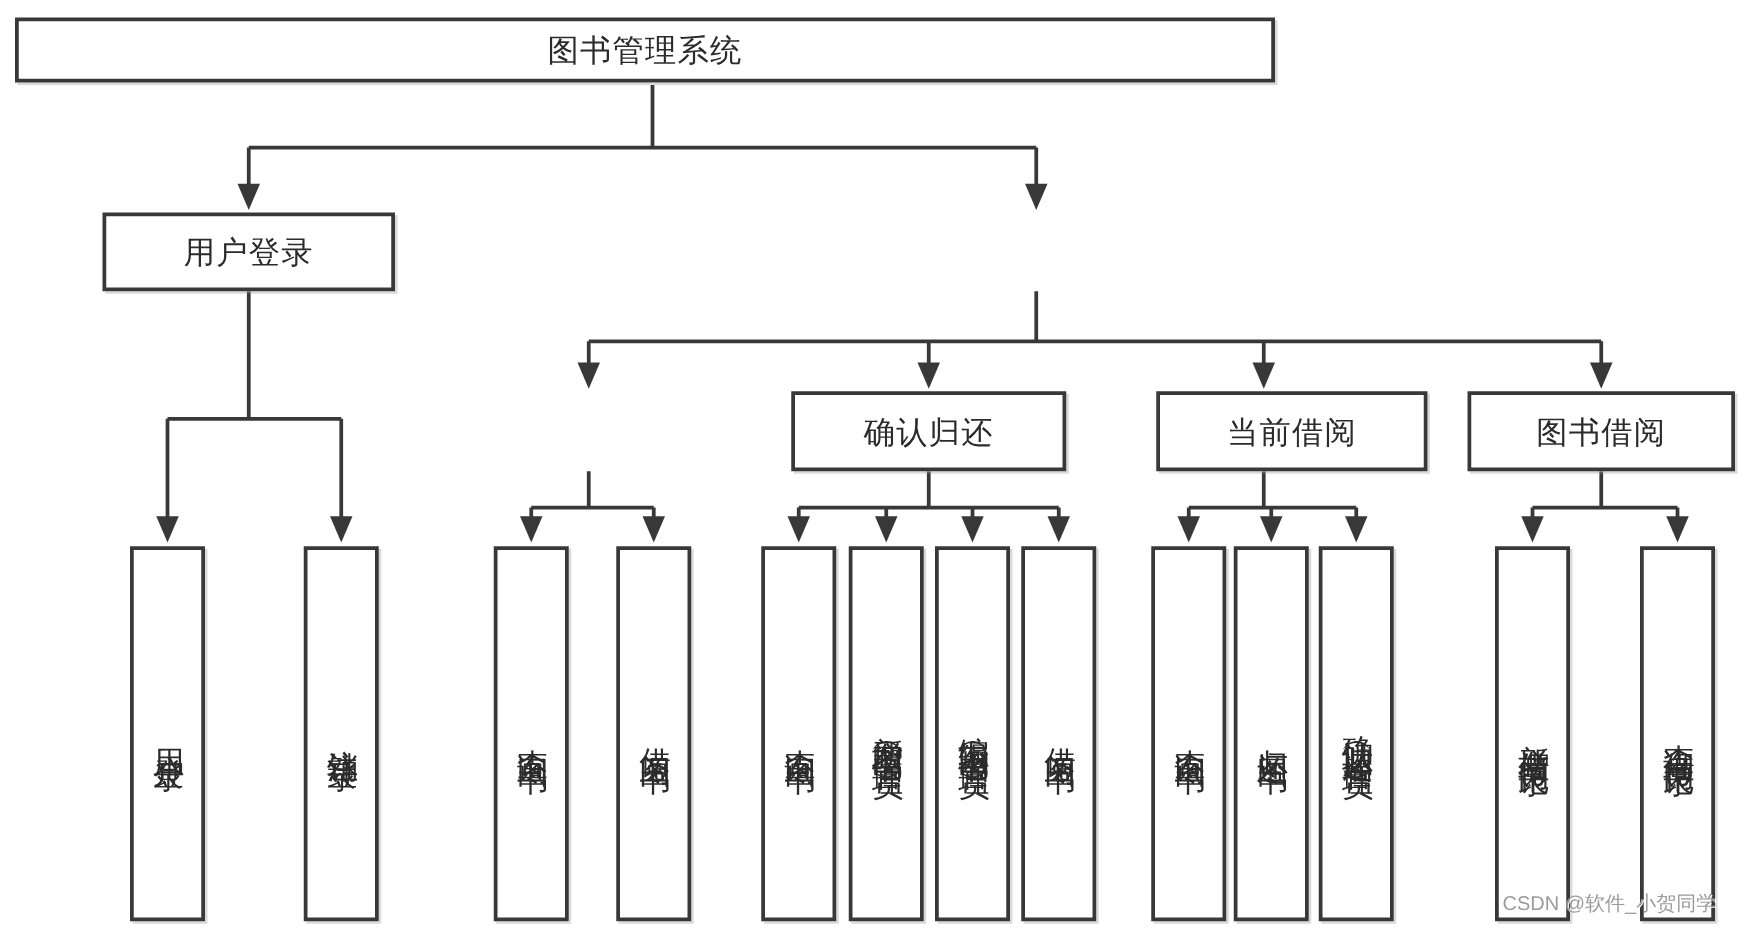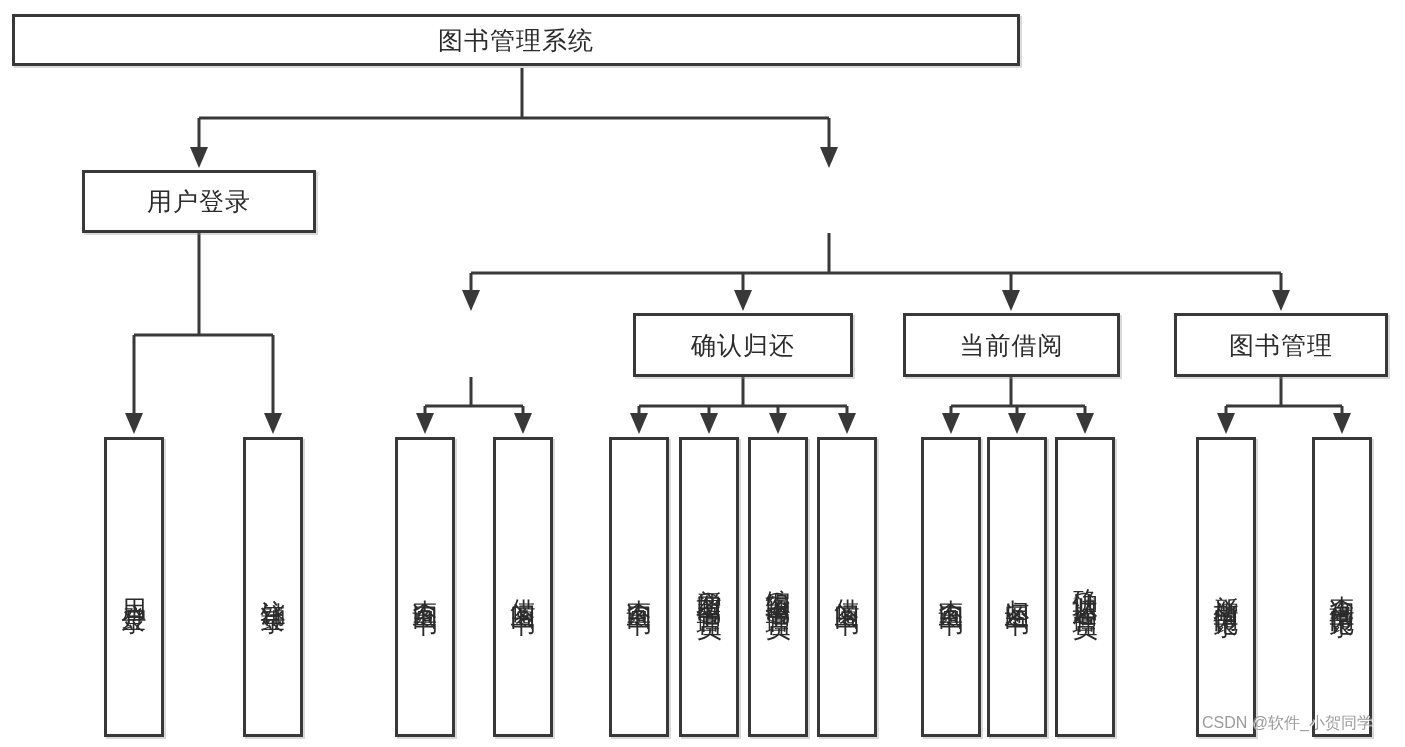--- a/index.html
+++ b/index.html
@@ -105,25 +105,25 @@
     <span class="lbl">图书管理系统</span>
   </div>
 
   <div class="node" style="left:82px;top:170px;width:234px;height:63px">
     <span class="lbl">用户登录</span>
   </div>
 
   <div class="node" style="left:633px;top:313px;width:220px;height:64px">
     <span class="lbl">确认归还</span>
   </div>
-  <div class="node" style="left:903px;top:313px;width:217px;height:64px">
+  <div class="node" style="left:925px;top:313px;width:217px;height:64px">
     <span class="lbl">当前借阅</span>
   </div>
   <div class="node" style="left:1174px;top:313px;width:214px;height:64px">
-    <span class="lbl">图书管理</span>
+    <span class="lbl">图书借阅</span>
   </div>
 
   <div class="node leaf" style="left:104px;top:437px;width:60px;height:300px">
     <span class="lbl">用户登录</span>
   </div>
   <div class="node leaf" style="left:243px;top:437px;width:60px;height:300px">
     <span class="lbl">注销登录</span>
   </div>
   <div class="node leaf" style="left:395px;top:437px;width:60px;height:300px">
     <span class="lbl">查询图书</span>

